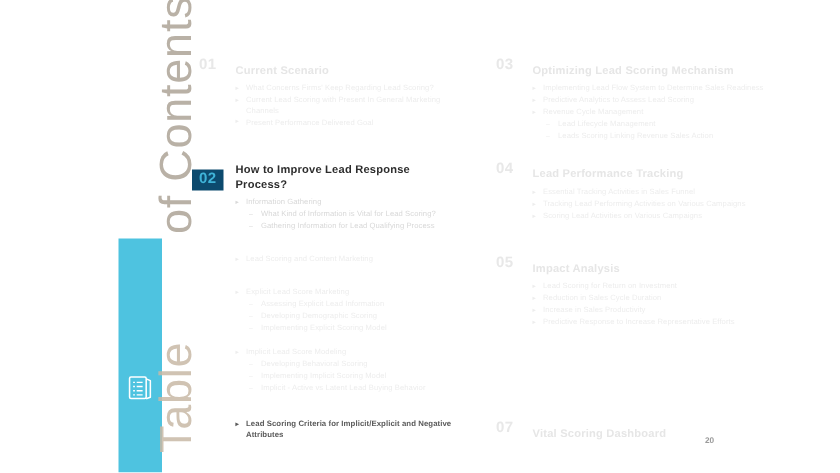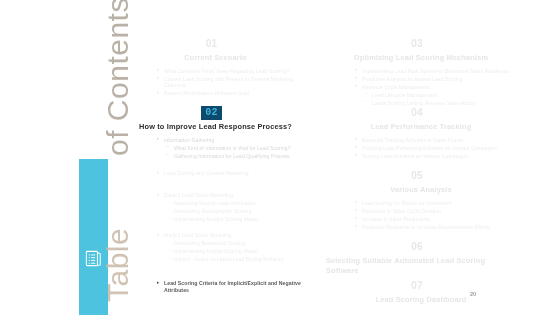--- a/index.html
+++ b/index.html
@@ -70,22 +70,21 @@
   #column-left  { left: 128px; width: 175px; }
   #column-right { left: 326px; width: 190px; }
 
   .toc-entry {
     position: absolute;
     width: 100%;
   }
 
   .entry-head {
     display: flex;
-    align-items: center;
-    flex-direction: column;
+    align-items: flex-end;
   }
   .entry-num {
     width: 21px;
     min-width: 21px;
     height: 14px;
     font-size: 10px;
     font-weight: 700;
     line-height: 14px;
     text-align: center;
     margin-right: 8px;
@@ -98,21 +97,20 @@
     line-height: 9.5px;
     color: #e6e6e6;
     letter-spacing: 0.15px;
     padding-top: 2px;
   }
 
   
   .toc-entry.active .entry-num {
     color: #3fb3d8;
     background: #0c4a6e;
-    font-family: Liberation Mono, monospace;
   }
   .toc-entry.active .entry-title {
     color: #2d2d2d;
   }
   .toc-entry.active .bullet-l1,
   .toc-entry.active .bullet-l2 {
     color: #d8d8d8;
   }
 
   .bullets {
@@ -262,39 +260,33 @@
     <div class="bullets">
       <div class="bullet-l1">Essential Tracking Activities in Sales Funnel</div>
       <div class="bullet-l1">Tracking Lead Performing Activities on Various Campaigns</div>
       <div class="bullet-l1">Scoring Lead Activities on Various Campaigns</div>
     </div>
   </div>
 
   <div class="toc-entry" id="entry-05" style="top:169px;">
     <div class="entry-head">
       <div class="entry-num">05</div>
-      <div class="entry-title">Various Analysis</div>
+      <div class="entry-title">Impact Analysis</div>
     </div>
     <div class="bullets">
       <div class="bullet-l1">Lead Scoring for Return on Investment</div>
       <div class="bullet-l1">Reduction in Sales Cycle Duration</div>
       <div class="bullet-l1">Increase in Sales Productivity</div>
       <div class="bullet-l1">Predictive Response to Increase Representative Efforts</div>
     </div>
   </div>
 
-  <div class="toc-entry" id="entry-06" style="top:240px;">
-    <div class="entry-head">
-      <div class="entry-num">06</div>
-      <div class="entry-title">Selecting Suitable Automated Lead Scoring Software</div>
-    </div>
-  </div>
 
   <div class="toc-entry" id="entry-07" style="top:279px;">
     <div class="entry-head">
       <div class="entry-num">07</div>
-      <div class="entry-title">Lead Scoring Dashboard</div>
+      <div class="entry-title">Vital Scoring Dashboard</div>
     </div>
   </div>
 
 </div>
 
 <div id="page-number">20</div>
 
 </body></html>

